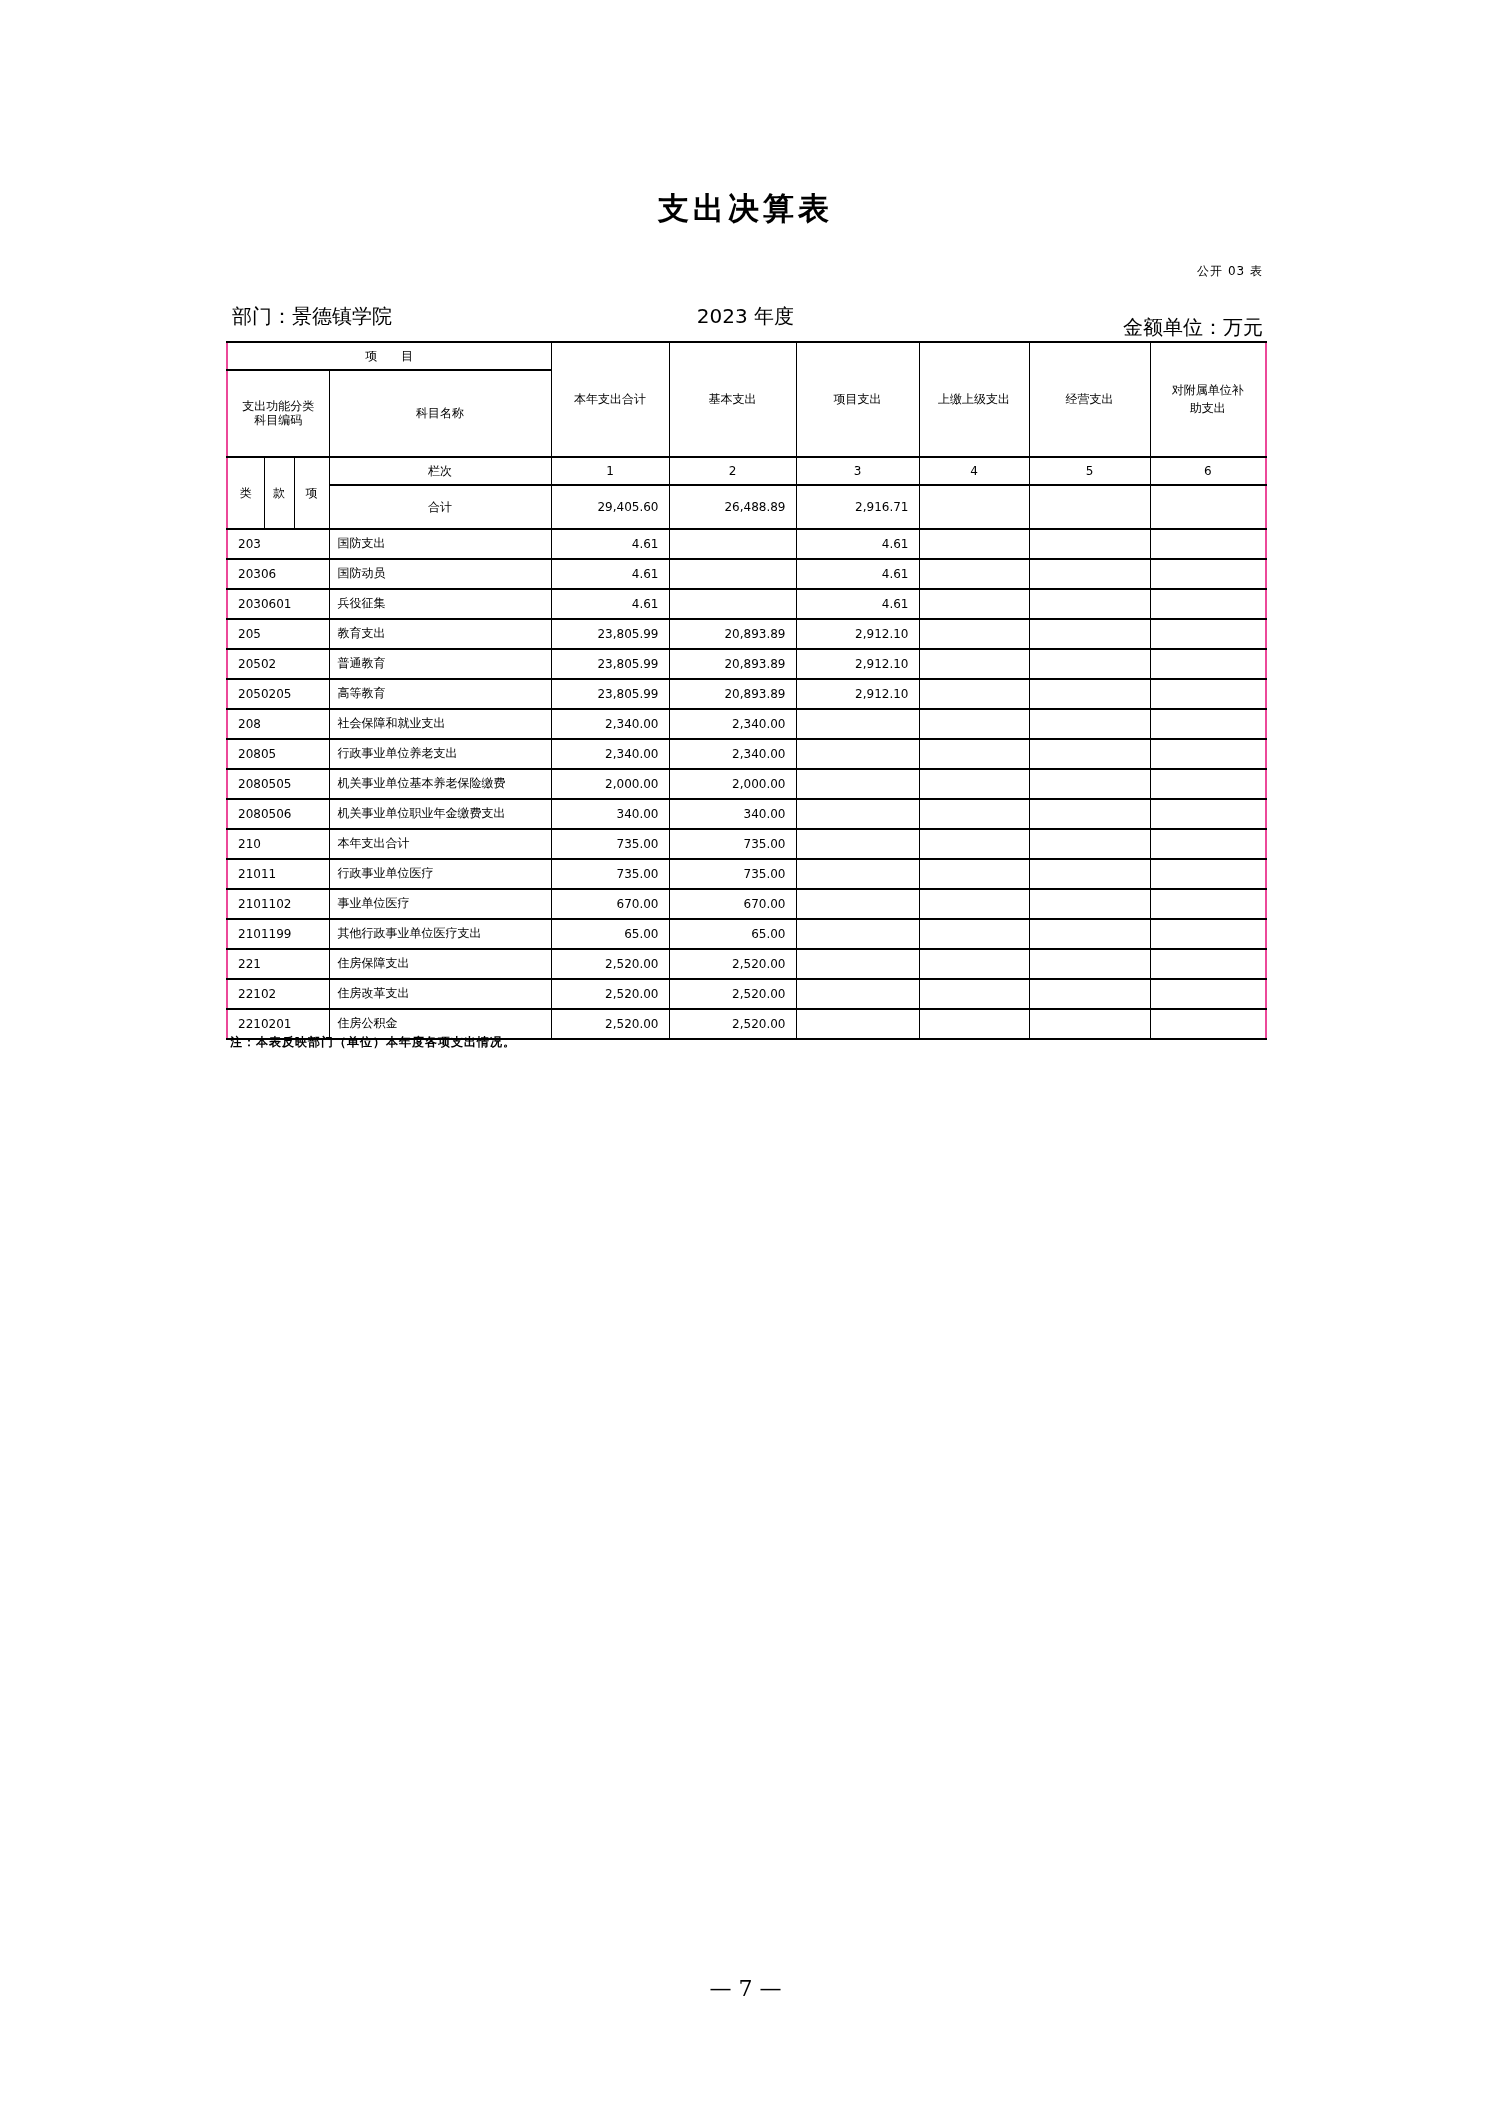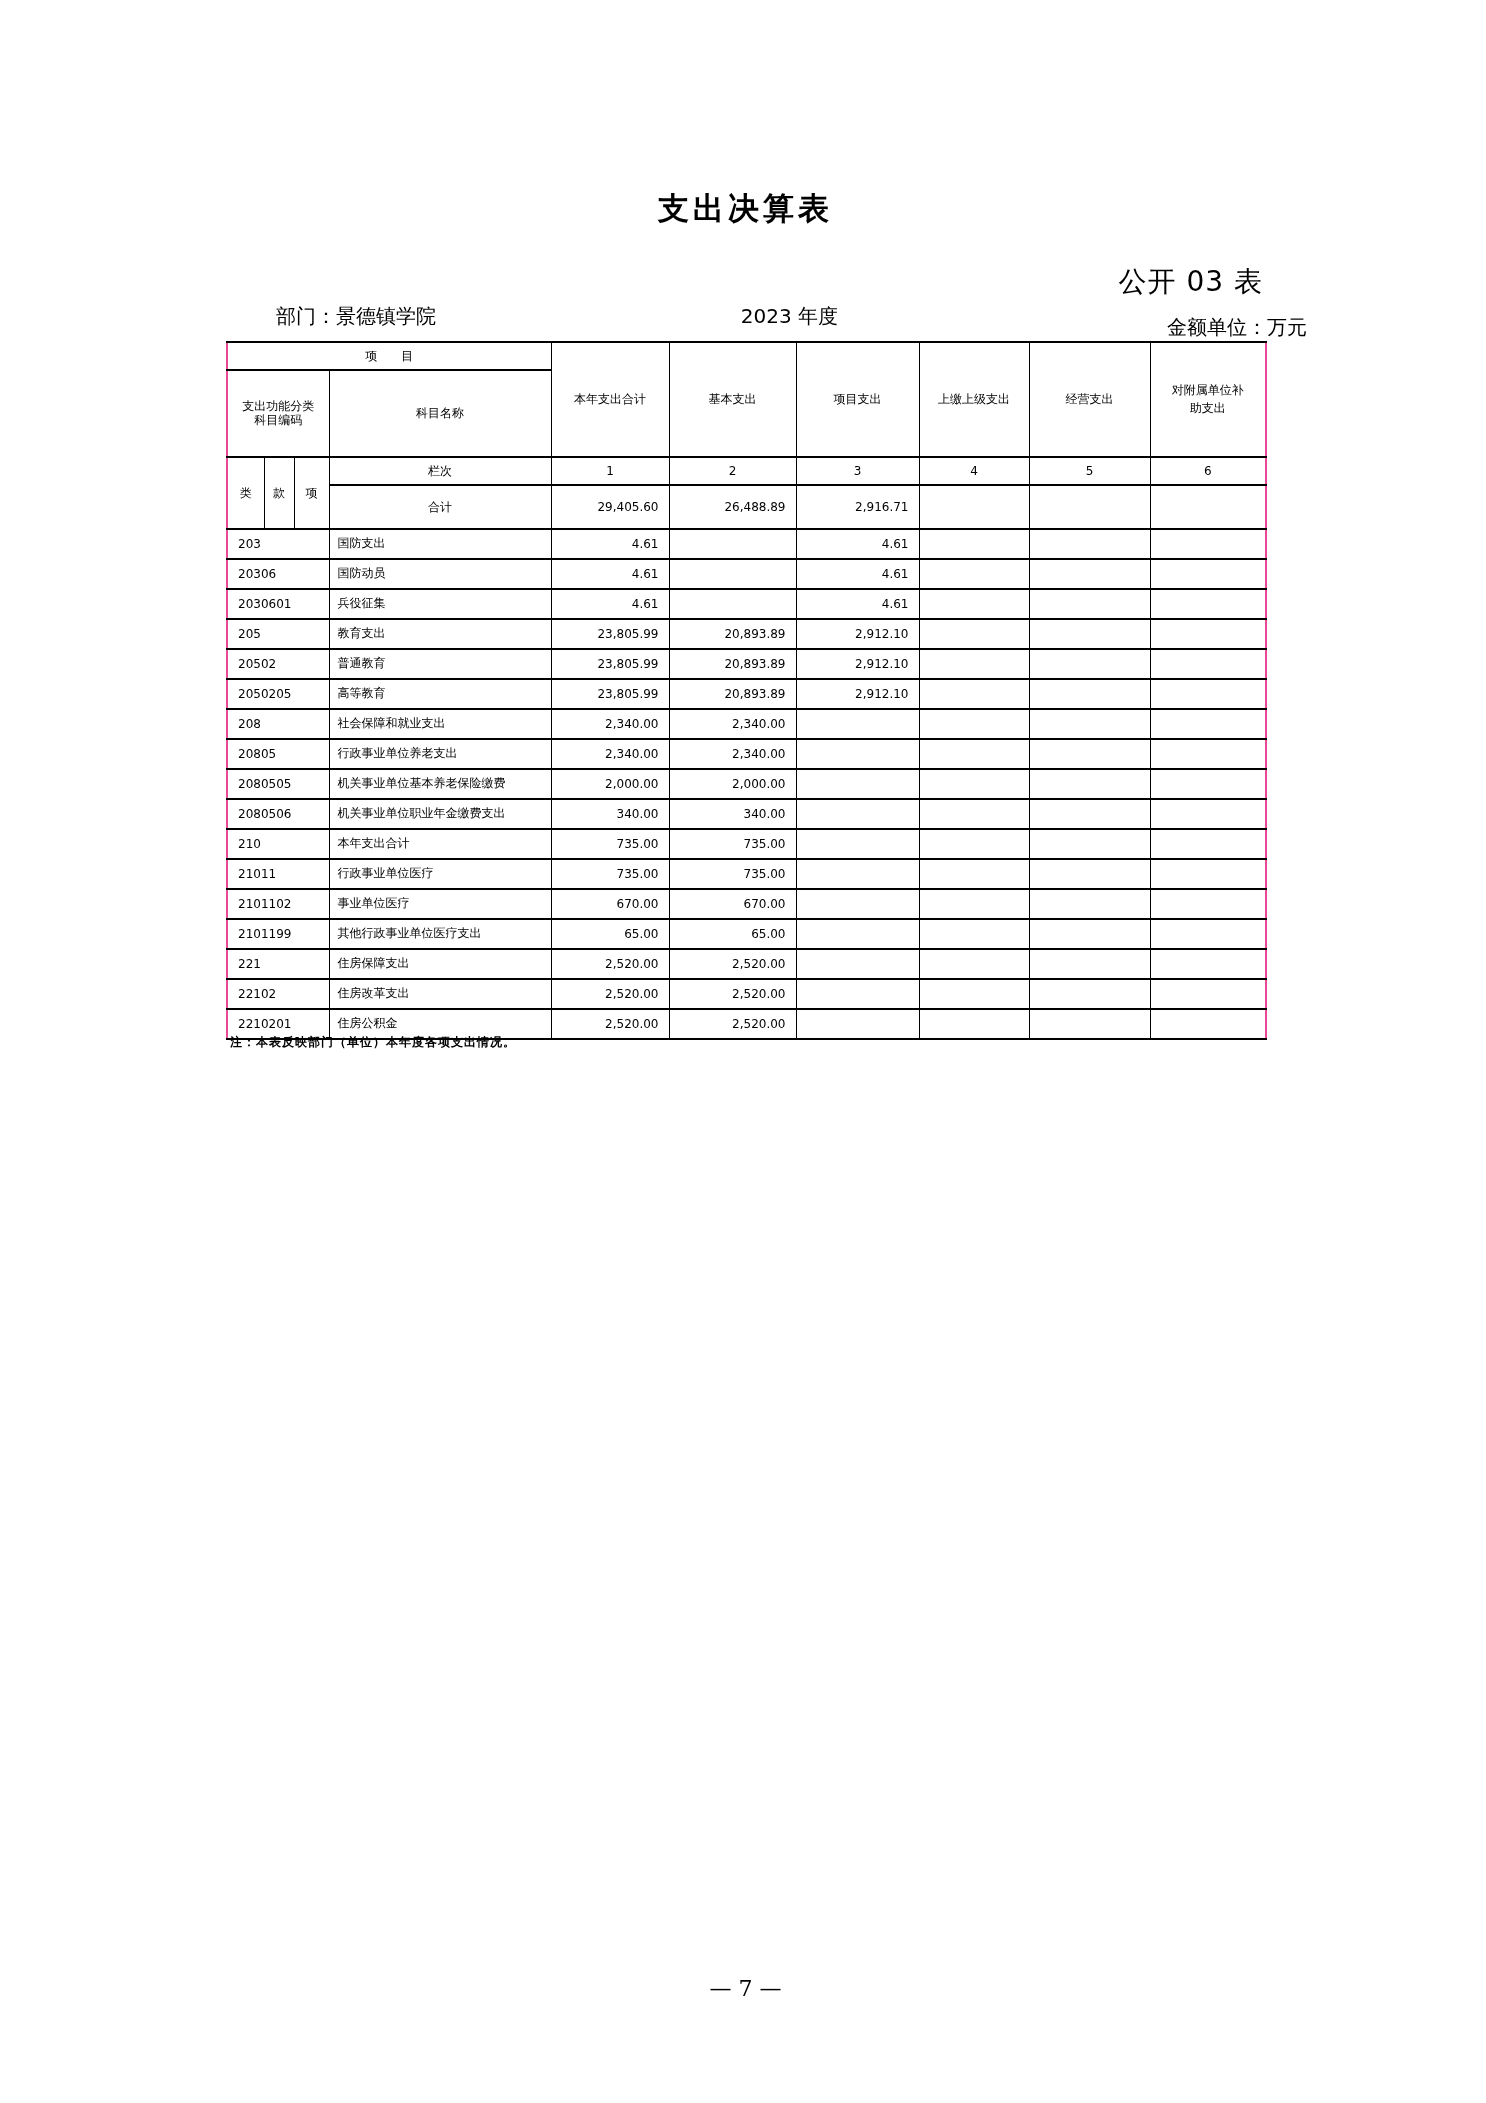--- a/index.html
+++ b/index.html
@@ -7,23 +7,23 @@
   body {
     width:1486px; height:2103px; position:relative;
     font-family:"DejaVu Sans", sans-serif; color:#000;
   }
   .sheet { position:absolute; left:226px; top:0; width:1039px; }
   .doc-title {
     position:absolute; top:188px; left:0; width:100%;
     text-align:center; font-size:31px; font-weight:bold; letter-spacing:4px;
   }
   .form-label {
-    position:absolute; top:263px; right:2px; font-size:28px; letter-spacing:1px;
-  }
-  .meta-row { position:absolute; top:303px; left:0; width:100%; height:26px; font-size:20px;margin-left:44px; }
+    position:absolute; top:263px; right:2px; font-size:12px; letter-spacing:1px;
+  }
+  .meta-row { position:absolute; top:303px; left:0; width:100%; height:26px; font-size:20px; }
   .meta-dept { position:absolute; left:6px; top:0; }
   .meta-year { position:absolute; left:50%; transform:translateX(-50%); top:0; }
   .meta-unit { position:absolute; right:2px; top:11px; }
 
   table.fin {
     position:absolute; top:341px; left:0;
     border-collapse:collapse; table-layout:fixed; width:1039px;
     font-size:12px;
   }
   table.fin td {

